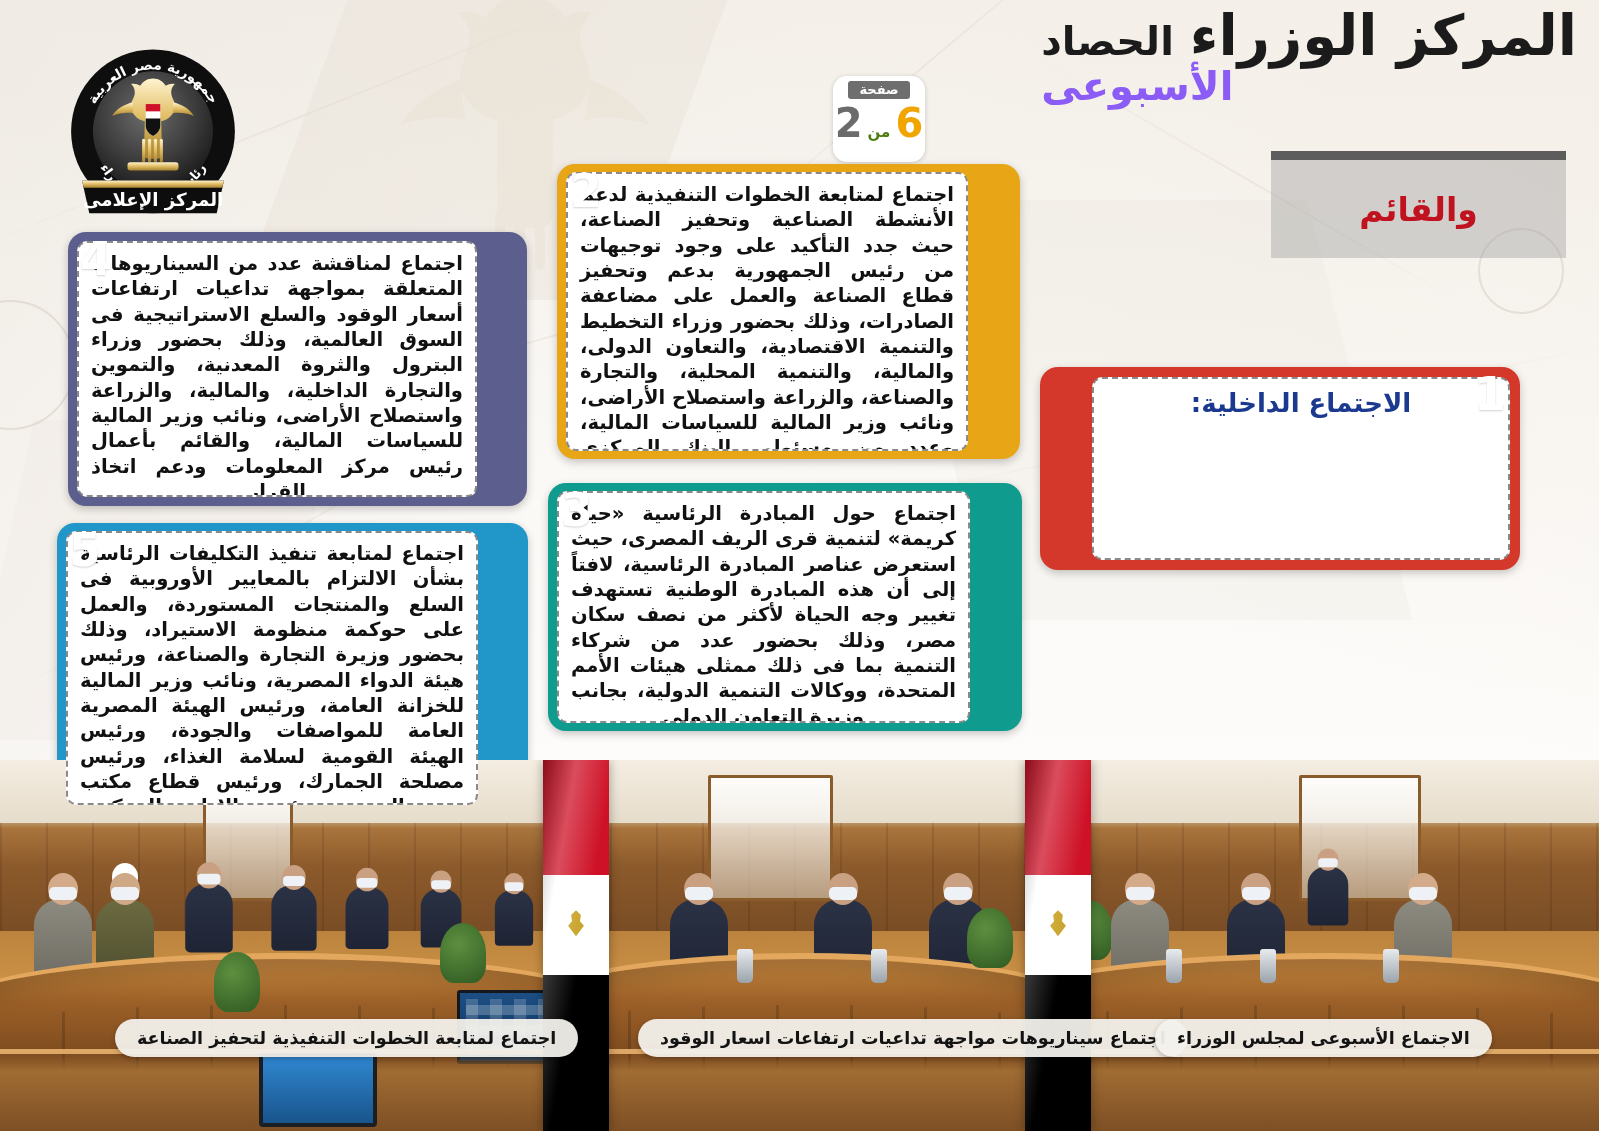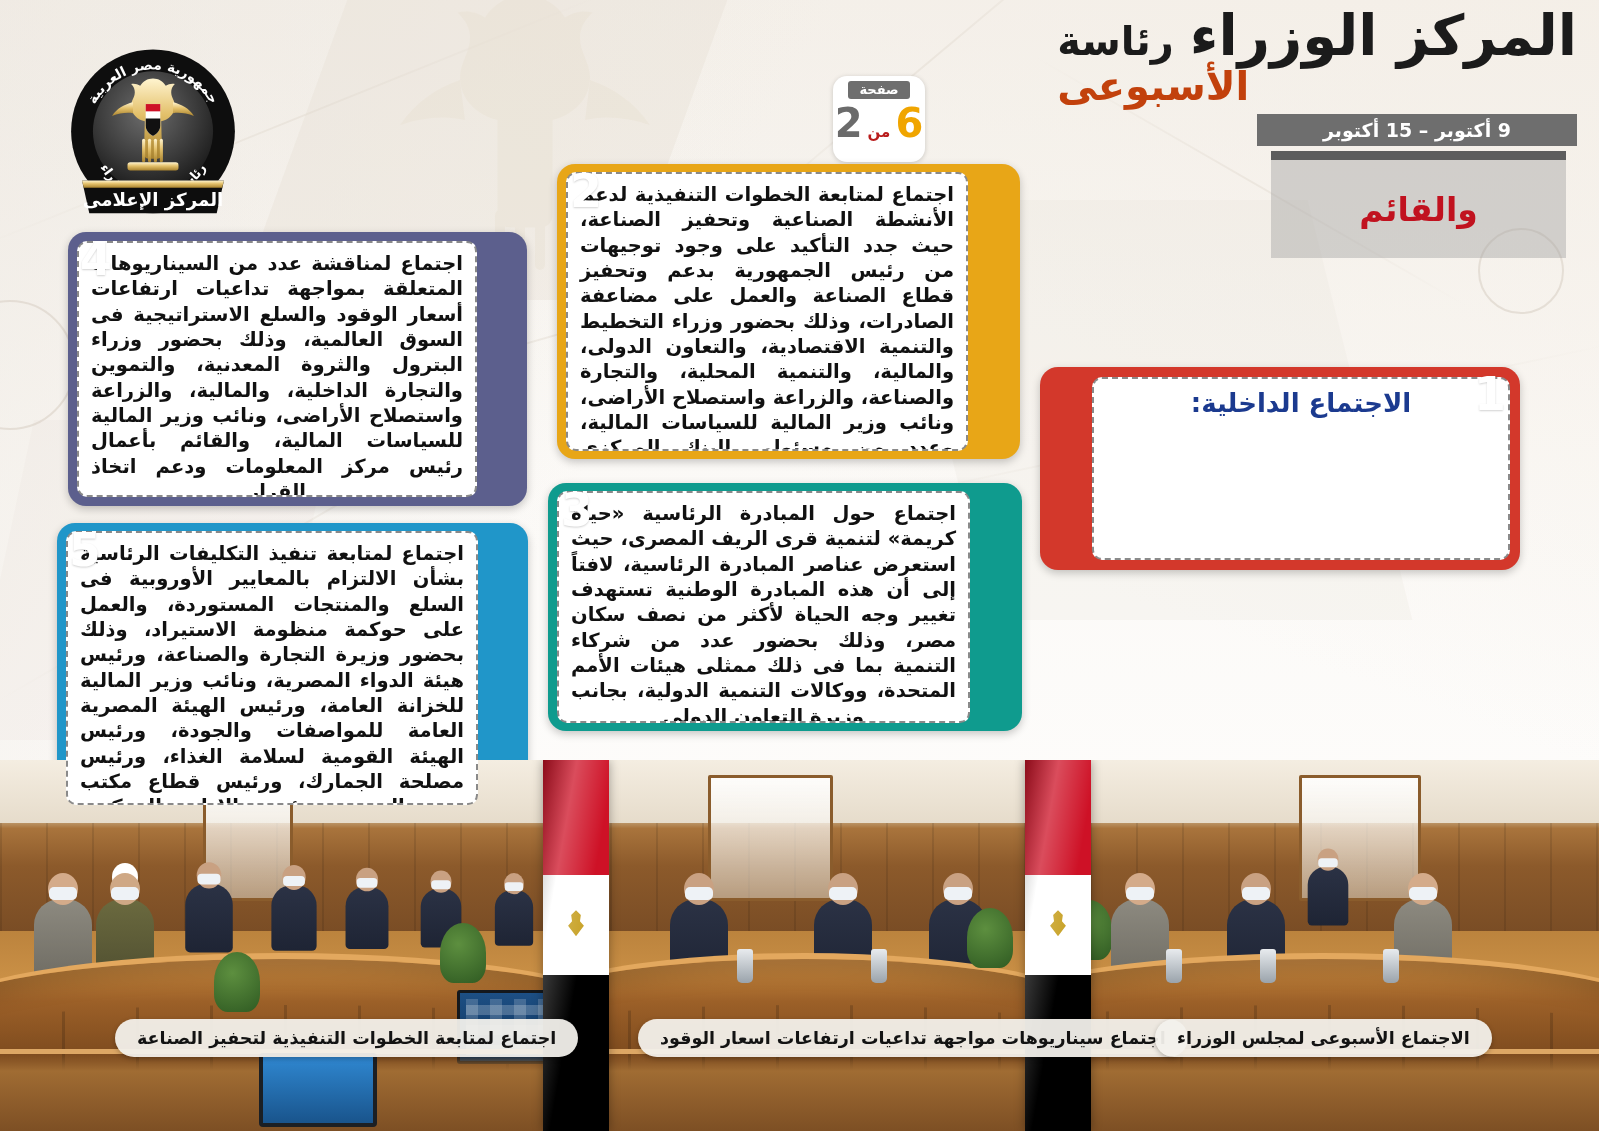--- a/index.html
+++ b/index.html
@@ -87,21 +87,21 @@
   .hdr-big {
     font-size: 56px; font-weight: 900; color: #1b1b1b;
     letter-spacing: -1px;
   }
   .hdr-small {
     font-size: 40px; font-weight: 900; color: #1b1b1b;
   }
   .hdr-sub-row {
     display: flex; justify-content: flex-end; margin-top: 2px;
   }
-  .hdr-sub { font-size: 40px; font-weight: 900; color: #c2410c; }
+  .hdr-sub { font-size: 40px; font-weight: 900; color: #8b5cf6; }
 
   .date-bar {
     position: absolute;
     right: 22px; top: 114px;
     width: 320px; height: 32px;
     background: #6e6e6e;
     display: flex; align-items: center; justify-content: center;
   }
   .date-bar span {
     color: #ffffff; font-size: 19px; font-weight: 700;
@@ -135,21 +135,21 @@
   .page-badge .pb-label {
     background: #6e6e6e; color: #ffffff;
     font-size: 13px; font-weight: 700;
     padding: 1px 11px 2px; border-radius: 3px;
   }
   .page-badge .pb-nums {
     display: flex; align-items: baseline; gap: 4px;
     margin-top: 1px;
   }
   .pb-cur   { font-size: 40px; font-weight: 900; color: #6b6b6b; }
-  .pb-of    { font-size: 15px; font-weight: 700; color: #b91c1c; margin: 0 1px; }
+  .pb-of    { font-size: 15px; font-weight: 700; color: #4d7c0f; margin: 0 1px; }
   .pb-total { font-size: 40px; font-weight: 900; color: #f0a500; }
 
   
   .card {
     position: absolute;
     border-radius: 18px;
     box-shadow: 0 3px 8px rgba(0,0,0,0.22);
   }
   .card .num {
     position: absolute;
@@ -453,30 +453,27 @@
     </text>
 
     <path d="M22 150 L178 150 L170 186 L30 186 Z" fill="#0d0d0d"></path>
     <path d="M22 150 L178 150 L176 158 L24 158 Z" fill="url(#gold)"></path>
     <text x="100" y="178" font-size="20" font-weight="bold" fill="#ffffff" text-anchor="middle">المركز الإعلامى</text>
   </svg>
 
   <div class="header-main">
     <div class="hdr-row">
       <span class="hdr-big">المركز الوزراء</span>
-      <span class="hdr-small">رئاسة</span>
+      <span class="hdr-small">الحصاد</span>
     </div>
     <div class="hdr-sub-row">
       <span class="hdr-sub">الأسبوعى</span>
     </div>
   </div>
 
-  <div class="date-bar">
-    <span>9 أكتوبر – 15 أكتوبر</span>
-  </div>
 
   <div class="section-panel">
     <div class="sp-line">والقائم</div>
   </div>
 
   <div class="page-badge">
     <div class="pb-label">صفحة</div>
     <div class="pb-nums">
       <span class="pb-total">6</span>
       <span class="pb-of">من</span>

